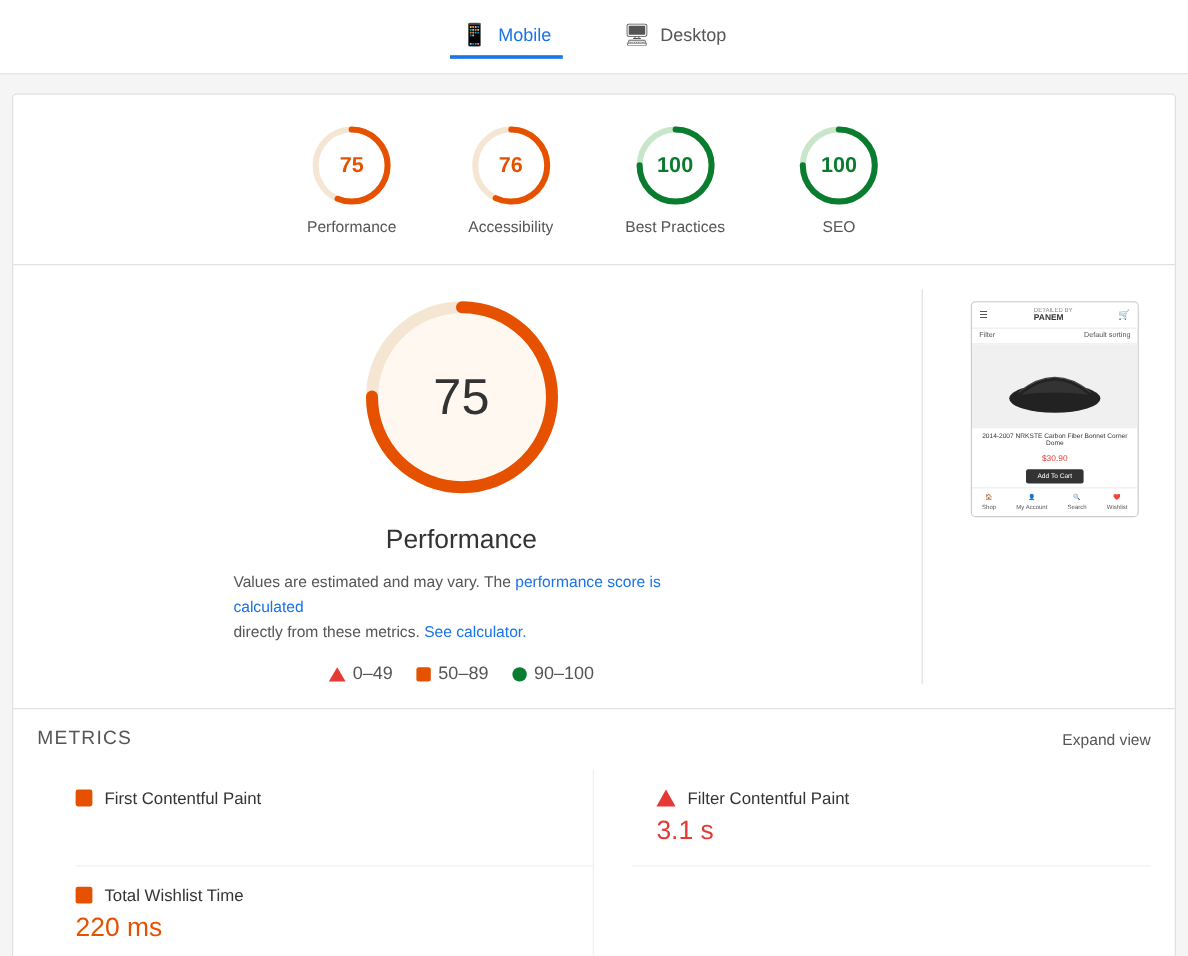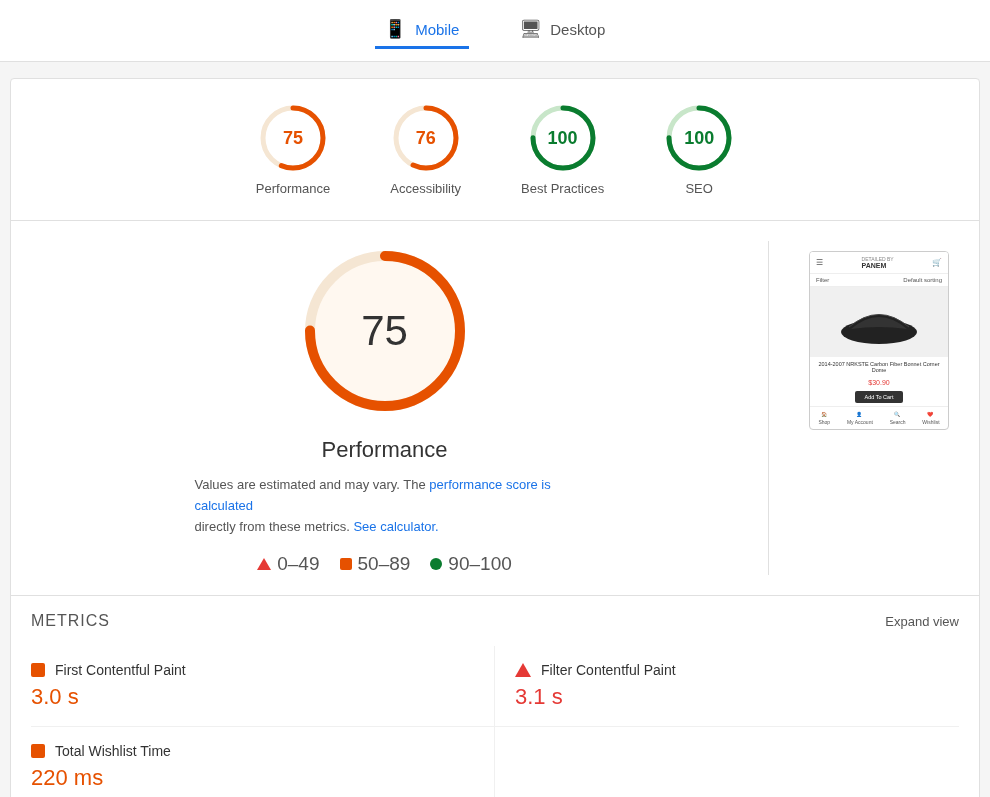--- a/index.html
+++ b/index.html
@@ -122,21 +122,21 @@
     }
     .info-text a {
       color: #1a73e8;
       text-decoration: none;
     }
 
     .legend {
       display: flex;
       gap: 20px;
       margin-top: 16px;
-      font-size: 19px;
+      font-size: 15px;
       color: #555;
     }
     .legend-item {
       display: flex;
       align-items: center;
       gap: 6px;
     }
     .legend-dot {
       width: 12px;
       height: 12px;
@@ -256,20 +256,21 @@
     }
 
     .metrics-grid {
       display: grid;
       grid-template-columns: 1fr 1fr;
       gap: 0;
     }
     .metric-cell {
       padding: 16px 0;
       border-bottom: 1px solid #f0f0f0;
+      margin-left: 32px;
     }
     .metric-cell:nth-child(odd) {
       border-right: 1px solid #f0f0f0;
       padding-right: 20px;
     }
     .metric-cell:nth-child(even) {
       padding-left: 20px;
     }
     .metric-name-row {
       display: flex;
@@ -457,21 +458,20 @@
       <span class="metrics-title">METRICS</span>
       <span class="expand-view">Expand view</span>
     </div>
     <div class="metrics-grid">
 
       <div class="metric-cell">
         <div class="metric-name-row">
           <div class="dot-orange"></div>
           <span class="metric-name">First Contentful Paint</span>
         </div>
-        <div class="metric-value orange">3.0 s</div>
       </div>
 
       <div class="metric-cell">
         <div class="metric-name-row">
           <div class="dot-red"></div>
           <span class="metric-name">Filter Contentful Paint</span>
         </div>
         <div class="metric-value red">3.1 s</div>
       </div>
 

